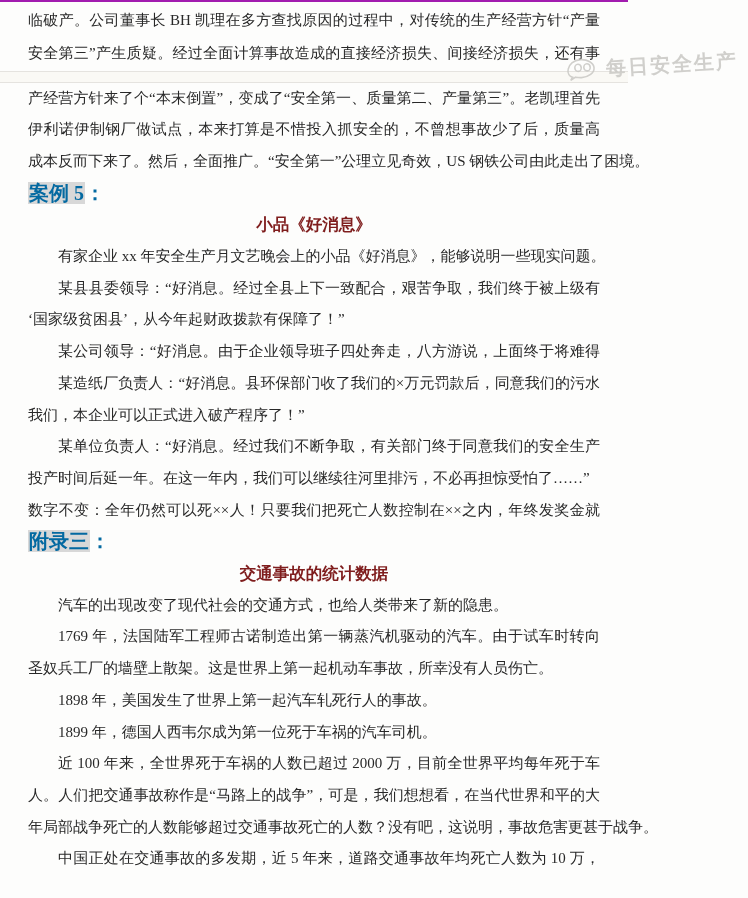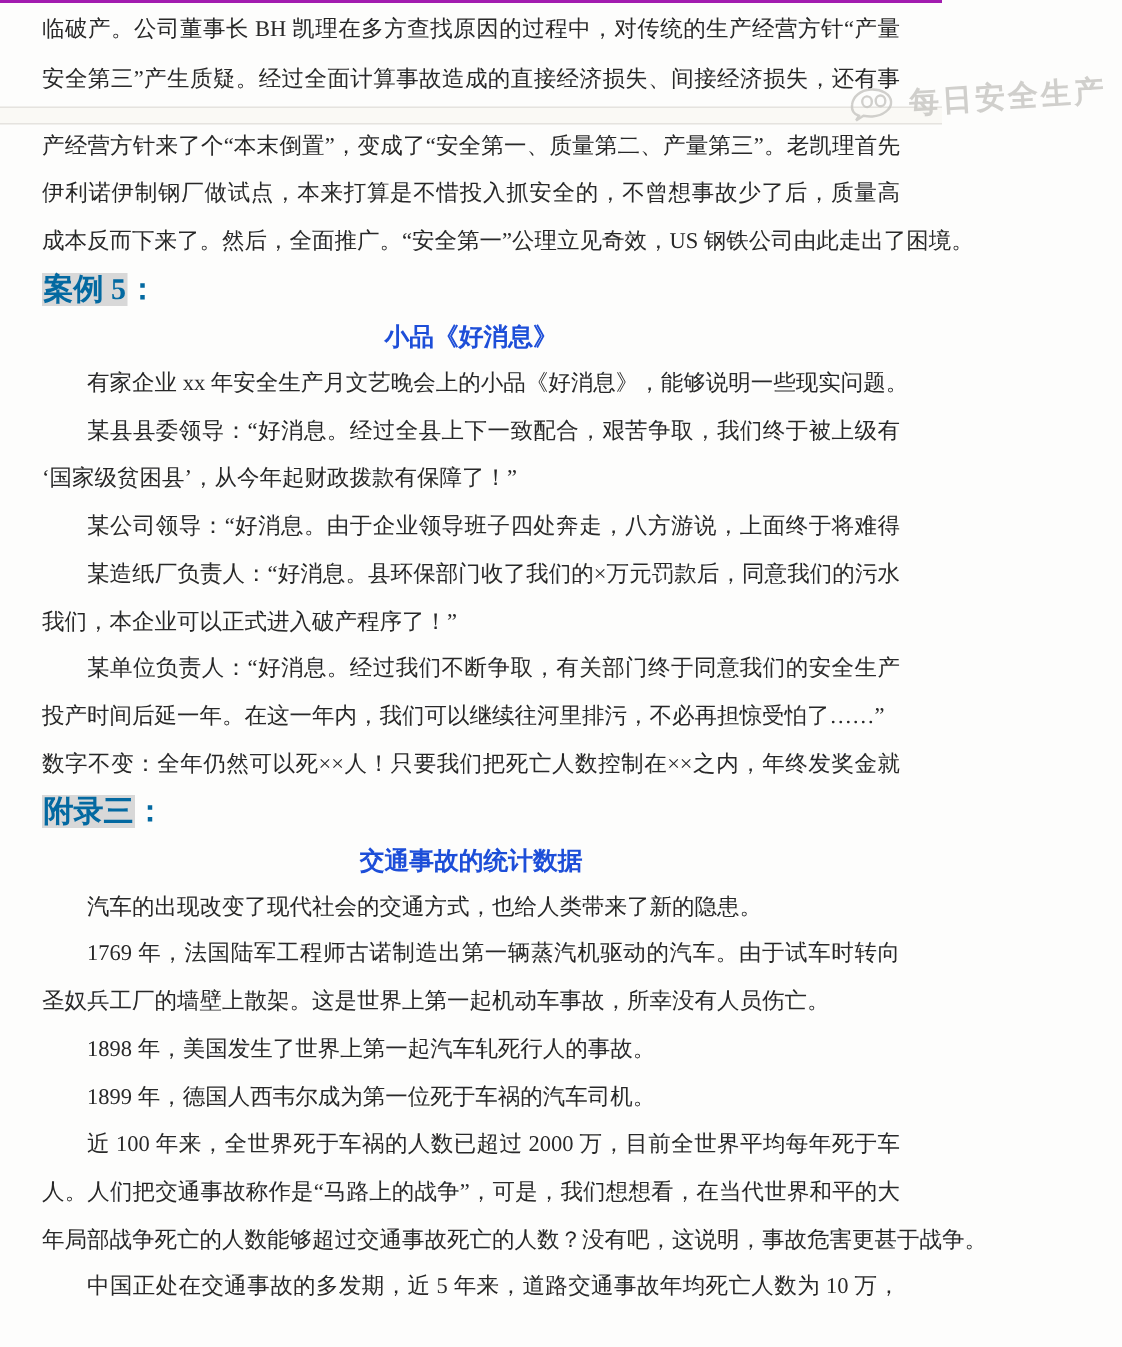--- a/index.html
+++ b/index.html
@@ -12,21 +12,21 @@
   .page1{padding-top:2px;}
   .page1 .line{line-height:33.3px;}
   .page2 .line{line-height:31.7px;}
   .line{
     font-size:15px;white-space:nowrap;overflow:visible;
   }
   .line.just{white-space:normal;text-align:justify;text-align-last:justify;overflow:hidden;height:31.7px;}
   .page1 .line.just{height:33.3px;}
   .line.indent{text-indent:30px;}
   .line.heading{
-    text-align:center;font-weight:bold;font-size:16.5px;color:#1d4ed8;text-indent:0;
+    text-align:center;font-weight:bold;font-size:16.5px;color:#7f1d1d;text-indent:0;
   }
   .line.label{font-weight:bold;font-size:20px;color:#0369a1;}
   .hl{background:#d8d8d8;padding:0 1px;}
   .page-gap{
     height:10px;background:#faf9f5;
     border-top:1px solid #e5e3df;border-bottom:1px solid #e5e3df;
   }
   .watermark{
     position:absolute;left:566px;top:48px;width:182px;
     display:flex;align-items:center;gap:4px;

